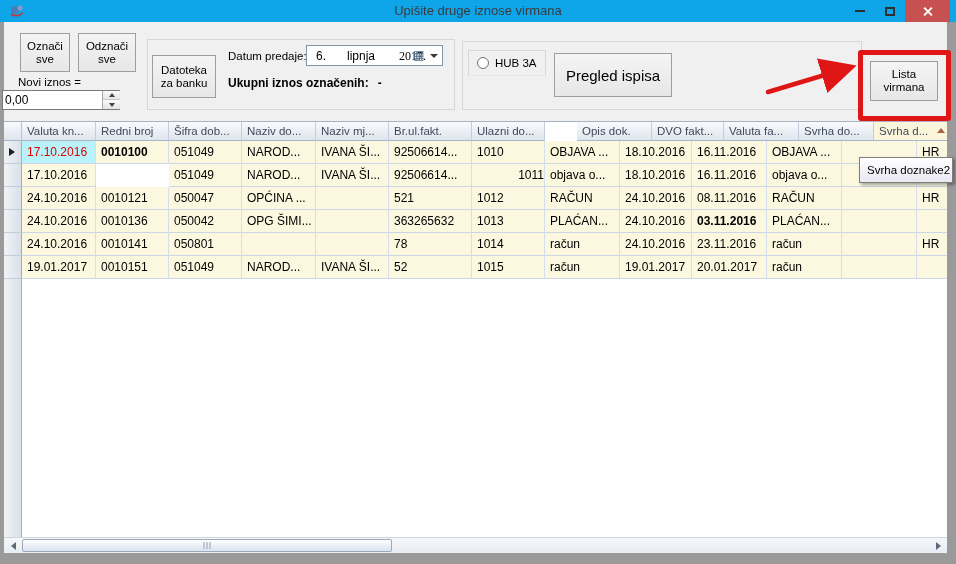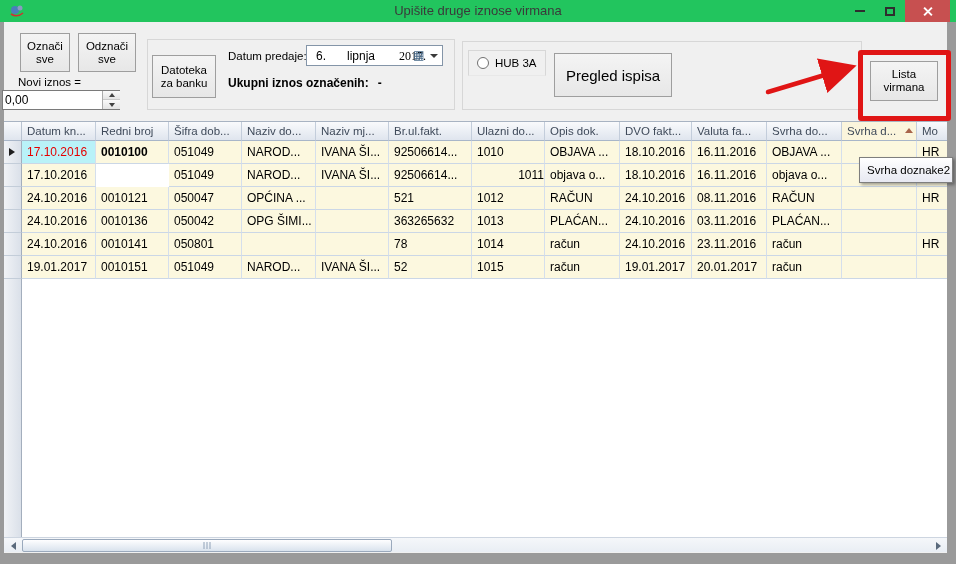--- a/index.html
+++ b/index.html
@@ -1,20 +1,20 @@
 <!DOCTYPE html>
 <html><head>
 <meta charset="utf-8">
 <style>
   * { margin:0; padding:0; box-sizing:border-box; }
   html,body { width:956px; height:564px; }
   body { font-family:"Liberation Sans","DejaVu Sans",sans-serif; background:#9A9A9A; position:relative; overflow:hidden; }
 
   
-  .titlebar { position:absolute; left:0; top:0; width:956px; height:22px; background:#22c55e;padding-left:17px; }
+  .titlebar { position:absolute; left:0; top:0; width:956px; height:22px; background:#0ea5e9;padding-left:17px; }
   .app-icon { position:absolute; left:9px; top:4px; width:16px; height:14px; }
   .title { position:absolute; left:0; top:0; width:100%; height:22px; line-height:22px;
            text-align:center; font-size:13px; color:#3A3A3A; }
   .winbtn { position:absolute; top:0; height:22px; display:flex; align-items:center; justify-content:center; cursor:default; }
   .btn-min { left:846px; width:28px; }
   .btn-max { left:876px; width:28px; }
   .btn-close { left:905px; width:45px; background:#C75050; }
   .minbar { width:10px; height:2px; background:#2E2E2E; }
   .maxbox { width:10px; height:9px; border:2px solid #2E2E2E; }
   .closex { position:relative; width:11px; height:11px; }
@@ -175,28 +175,28 @@
       <path d="M0,0 L8,4 L0,8 z" fill="#E01515"></path>
     </marker>
   </defs>
   <line x1="8" y1="36" x2="88" y2="12" stroke="#E01515" stroke-width="4.5" stroke-linecap="round" marker-end="url(#ah)"></line>
 </svg>
 
 <div class="grid">
   <div class="rh-strip"></div>
   <div class="g-hrow" id="g-head">
     <div class="g-corner"></div>
-  <div class="g-hcell" style="width: 74px;"><span>Datum kn...</span></div>
+  <div class="g-hcell" style="width: 74px;"><span>Valuta kn...</span></div>
       <div class="g-hcell" style="width: 73px;"><span>Redni broj</span></div>
       <div class="g-hcell" style="width: 73px;"><span>Šifra dob...</span></div>
       <div class="g-hcell" style="width: 74px;"><span>Naziv do...</span></div>
       <div class="g-hcell" style="width: 73px;"><span>Naziv mj...</span></div>
       <div class="g-hcell" style="width: 83px;"><span>Br.ul.fakt.</span></div>
       <div class="g-hcell" style="width: 73px;"><span>Ulazni do...</span></div>
-      <div class="g-hcell" style="width: 75px;"><span>Opis dok.</span></div>
+      <div class="g-hcell" style="width: 75px; margin-left: 32px;"><span>Opis dok.</span></div>
       <div class="g-hcell" style="width: 72px;"><span>DVO fakt...</span></div>
       <div class="g-hcell" style="width: 75px;"><span>Valuta fa...</span></div>
       <div class="g-hcell" style="width: 75px;"><span>Svrha do...</span></div>
       <div class="g-hcell hl" style="width: 75px;"><span>Svrha d...</span><i class="sortglyph"></i></div>
       <div class="g-hcell" style="width: 40px;"><span>Mo</span></div>
     </div>
   <div class="g-body" id="g-rows">
       <div class="g-row">
         <div class="g-rh">
           <i class="rowarrow"></i>
@@ -251,21 +251,21 @@
         <div class="g-rh"></div>
         <div class="g-cell" style="width: 74px;">24.10.2016</div>
         <div class="g-cell" style="width: 73px;">0010136</div>
         <div class="g-cell" style="width: 73px;">050042</div>
         <div class="g-cell" style="width: 74px;">OPG ŠIMI...</div>
         <div class="g-cell" style="width: 73px;"></div>
         <div class="g-cell" style="width: 83px;">363265632</div>
         <div class="g-cell" style="width: 73px;">1013</div>
         <div class="g-cell" style="width: 75px;">PLAĆAN...</div>
         <div class="g-cell" style="width: 72px;">24.10.2016</div>
-        <div class="g-cell" style="width: 75px;">03.11.2016</div>
+        <div class="g-cell" style="width: 75px; font-weight: bold;">03.11.2016</div>
         <div class="g-cell" style="width: 75px;">PLAĆAN...</div>
         <div class="g-cell" style="width: 75px;"></div>
         <div class="g-cell" style="width: 40px;"></div>
       </div>
       <div class="g-row">
         <div class="g-rh"></div>
         <div class="g-cell" style="width: 74px;">24.10.2016</div>
         <div class="g-cell" style="width: 73px;">0010141</div>
         <div class="g-cell" style="width: 73px;">050801</div>
         <div class="g-cell" style="width: 74px;"></div>

